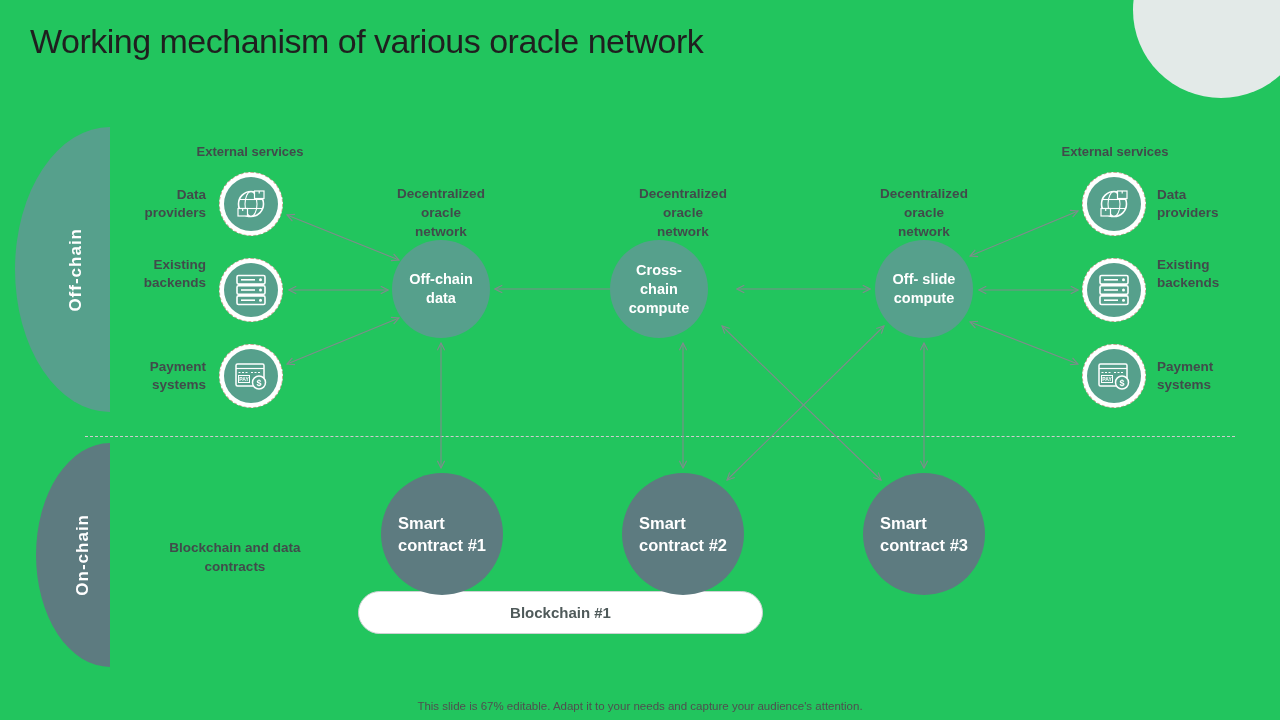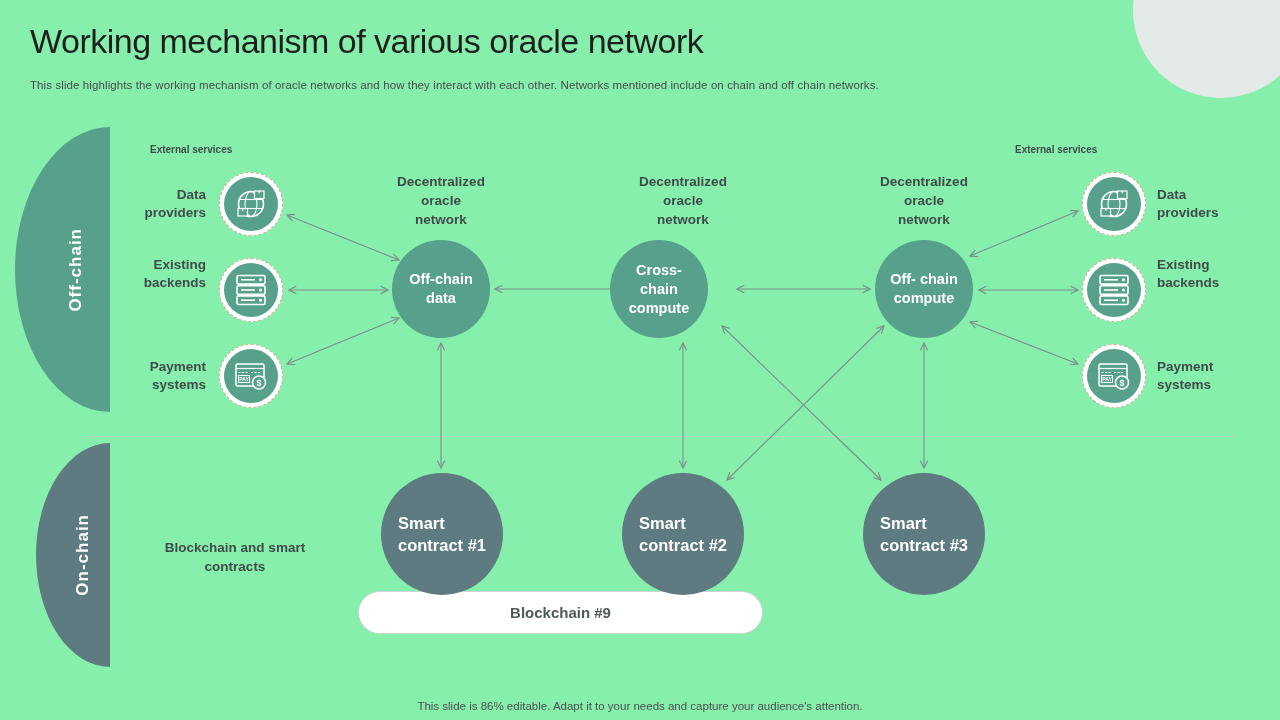--- a/index.html
+++ b/index.html
@@ -1,18 +1,18 @@
 <!DOCTYPE html>
 <html><head>
 <meta charset="utf-8">
 <style>
   * { margin:0; padding:0; box-sizing:border-box; }
   html,body { background:#ffffff; }
   .slide {
-    position:relative; width:1280px; height:720px; background:#86efac;
+    position:relative; width:1280px; height:720px; background:#22c55e;
     font-family:"Liberation Sans", sans-serif; overflow:hidden;
   }
   .decor-circle {
     position:absolute; left:1133px; top:-78px; width:176px; height:176px;
     border-radius:50%; background:#e3eae8; z-index:0;
   }
   .title {
     position:absolute; left:30px; top:22px; font-size:34px; font-weight:400;
     color:#1f1f1f; letter-spacing:-0.5px; white-space:nowrap; z-index:3;
   }
@@ -38,21 +38,21 @@
     left:36px; top:443px; width:74px; height:224px; background:#5d7b80;
     border-radius:100% 0 0 100% / 50% 0 0 50%; padding-left:20px;
   }
   .dashed-divider {
     position:absolute; left:85px; top:436px; width:1150px; height:0;
     border-top:1px dashed #cdcdcd; z-index:0;
   }
   .connector-layer { position:absolute; left:0; top:0; z-index:1; pointer-events:none; }
 
   .svc-header {
-    position:absolute; width:200px; text-align:left; font-size:10px;
+    position:absolute; width:200px; text-align:center; font-size:13px;
     font-weight:bold; color:#414b4b; z-index:2;
   }
   .svc-header.left  { left:150px; top:144px; }
   .svc-header.right { left:1015px; top:144px; }
 
   .svc-label {
     position:absolute; width:150px; font-size:13.5px; font-weight:bold;
     color:#414b4b; line-height:18px; white-space:pre-line; z-index:2;
   }
   .svc-label.l { text-align:right; left:56px; }
@@ -65,21 +65,21 @@
     background:#ffffff;
   }
   .icon-ring.l { left:219px; } .icon-ring.r { left:1082px; }
   .irow1 { top:172px; } .irow2 { top:258px; } .irow3 { top:344px; }
   .icon-circle {
     width:54px; height:54px; border-radius:50%; background:#56a08c;
     display:flex; align-items:center; justify-content:center;
   }
 
   .oracle-caption {
-    position:absolute; width:140px; top:172px; text-align:center; font-size:13.5px;
+    position:absolute; width:140px; top:184px; text-align:center; font-size:13.5px;
     font-weight:bold; color:#414b4b; line-height:19px; white-space:pre-line; z-index:2;
   }
   .ocap1 { left:371px; } .ocap2 { left:613px; } .ocap3 { left:854px; }
 
   .oracle-node {
     position:absolute; width:98px; height:98px; top:240px; border-radius:50%;
     background:#56a08c; color:#ffffff; font-weight:bold; font-size:14.5px;
     line-height:19px; display:flex; align-items:center; justify-content:center;
     text-align:center; white-space:pre-line; z-index:2;
   }
@@ -108,21 +108,20 @@
   }
 </style>
 </head>
 <body>
 
 <div class="slide">
 
   <div class="decor-circle"></div>
 
   <h1 class="title">Working mechanism of various oracle network</h1>
-  <p class="subtitle">This slide highlights the working mechanism of oracle networks and how they interact with each other. Networks mentioned include on chain and off chain networks.</p>
 
   <div class="dashed-divider"></div>
 
   <svg class="connector-layer" width="1280" height="720" viewBox="0 0 1280 720">
     <defs>
       <marker id="ah" viewBox="0 0 9 9" refX="8" refY="4.5" markerWidth="8.5" markerHeight="8.5" orient="auto-start-reverse">
         <path d="M1,1 L8,4.5 L1,8" fill="none" stroke="#7f8c8c" stroke-width="1.1"></path>
       </marker>
     </defs>
     <g stroke="#7f8c8c" stroke-width="1.1">
@@ -263,30 +262,30 @@
 network</div>
   <div class="oracle-caption ocap3">Decentralized
 oracle
 network</div>
 
   <div class="oracle-node onode1">Off-chain
 data</div>
   <div class="oracle-node onode2">Cross-
 chain
 compute</div>
-  <div class="oracle-node onode3">Off- chain
+  <div class="oracle-node onode3">Off- slide
 compute</div>
 
   <div class="contract-node cnode1">Smart
 contract #1</div>
   <div class="contract-node cnode2">Smart
 contract #2</div>
   <div class="contract-node cnode3">Smart
 contract #3</div>
 
-  <div class="blockchain-pill pill1">Blockchain #9</div>
-
-  <div class="onchain-label">Blockchain and smart
+  <div class="blockchain-pill pill1">Blockchain #1</div>
+
+  <div class="onchain-label">Blockchain and data
 contracts</div>
 
-  <div class="footer">This slide is 86% editable. Adapt it to your needs and capture your audience's attention.</div>
+  <div class="footer">This slide is 67% editable. Adapt it to your needs and capture your audience's attention.</div>
 
 </div>
 
 </body></html>

